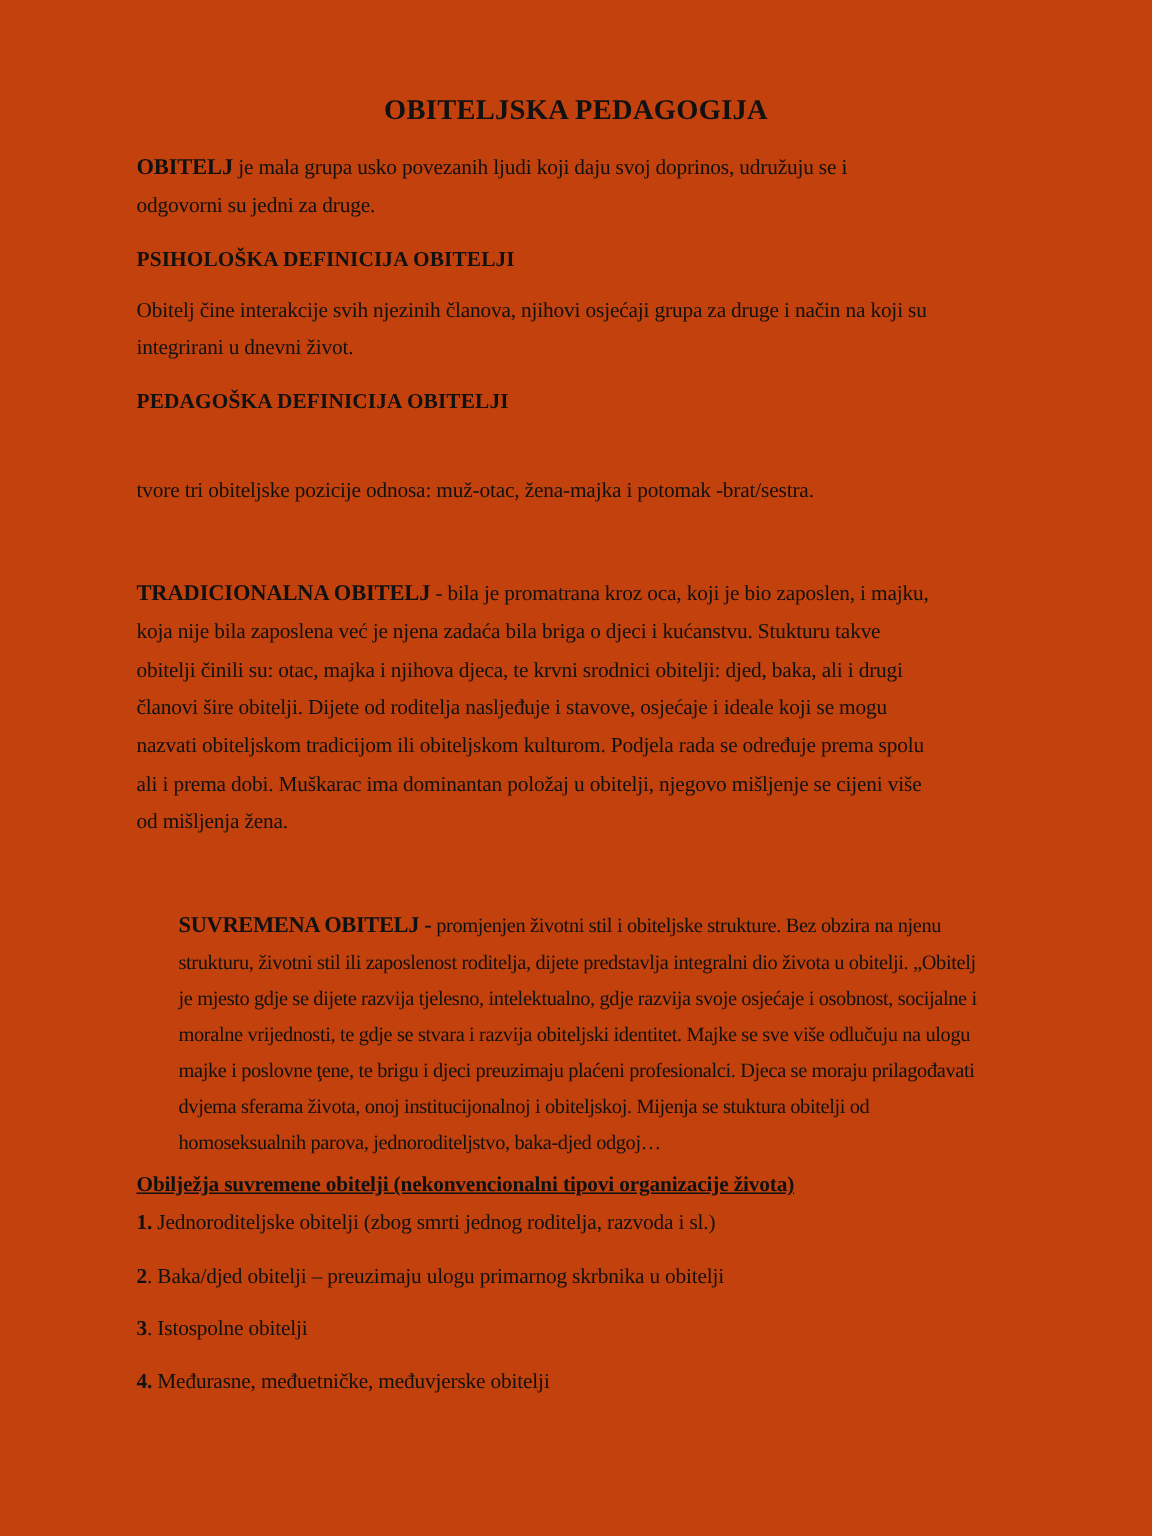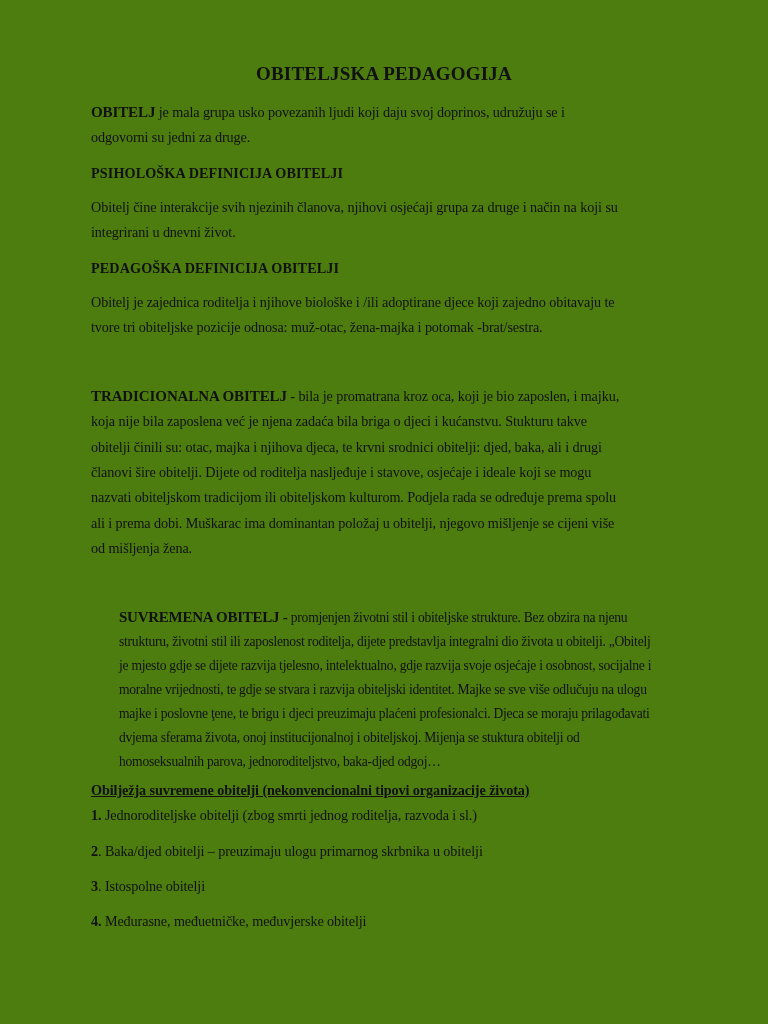--- a/index.html
+++ b/index.html
@@ -12,21 +12,21 @@
       height: 1024px;
       position: relative;
       overflow: hidden;
       font-family: "Liberation Serif", "DejaVu Serif", serif;
       color: #111111;
     }
     .page {
       position: absolute;
       left: 0; top: 0;
       width: 768px; height: 1024px;
-      background: #4d7c0f;
+      background: #c2410c;
     }
     .line {
       position: absolute;
       left: 91px;
       white-space: nowrap;
       font-size: 14.2px;
       line-height: 18px;
       letter-spacing: -0.1px;
     }
     .title {
@@ -58,21 +58,20 @@
   <div class="title">OBITELJSKA PEDAGOGIJA</div>
 
   <div class="line" style="top:103px"><span class="big-bold">OBITELJ</span><span> je mala grupa usko povezanih ljudi koji daju svoj doprinos, udružuju se i</span></div>
   <div class="line" style="top:128px">odgovorni su jedni za druge.</div>
 
   <div class="line heading" style="top:164px">PSIHOLOŠKA DEFINICIJA OBITELJI</div>
   <div class="line" style="top:198px">Obitelj čine interakcije svih njezinih članova, njihovi osjećaji grupa za druge i način na koji su</div>
   <div class="line" style="top:223px">integrirani u dnevni život.</div>
 
   <div class="line heading" style="top:259px">PEDAGOŠKA DEFINICIJA OBITELJI</div>
-  <div class="line" style="top:293px">Obitelj je zajednica roditelja i njihove biološke i /ili adoptirane djece koji zajedno obitavaju te</div>
   <div class="line" style="top:318px">tvore tri obiteljske pozicije odnosa: muž-otac, žena-majka i potomak -brat/sestra.</div>
 
   <div class="line" style="top:387px"><span class="big-bold">TRADICIONALNA OBITELJ</span><span> - bila je promatrana kroz oca, koji je bio zaposlen, i majku,</span></div>
   <div class="line" style="top:412px">koja nije bila zaposlena već je njena zadaća bila briga o djeci i kućanstvu. Stukturu takve</div>
   <div class="line" style="top:438px">obitelji činili su: otac, majka i njihova djeca, te krvni srodnici obitelji: djed, baka, ali i drugi</div>
   <div class="line" style="top:463px">članovi šire obitelji. Dijete od roditelja nasljeđuje i stavove, osjećaje i ideale koji se mogu</div>
   <div class="line" style="top:488px">nazvati obiteljskom tradicijom ili obiteljskom kulturom. Podjela rada se određuje prema spolu</div>
   <div class="line" style="top:514px">ali i prema dobi. Muškarac ima dominantan položaj u obitelji, njegovo mišljenje se cijeni više</div>
   <div class="line" style="top:539px">od mišljenja žena.</div>
 

